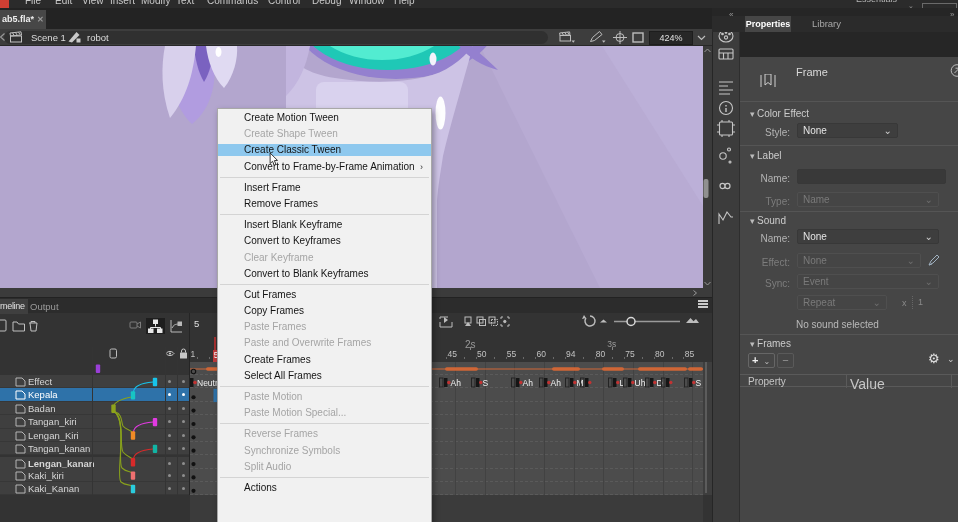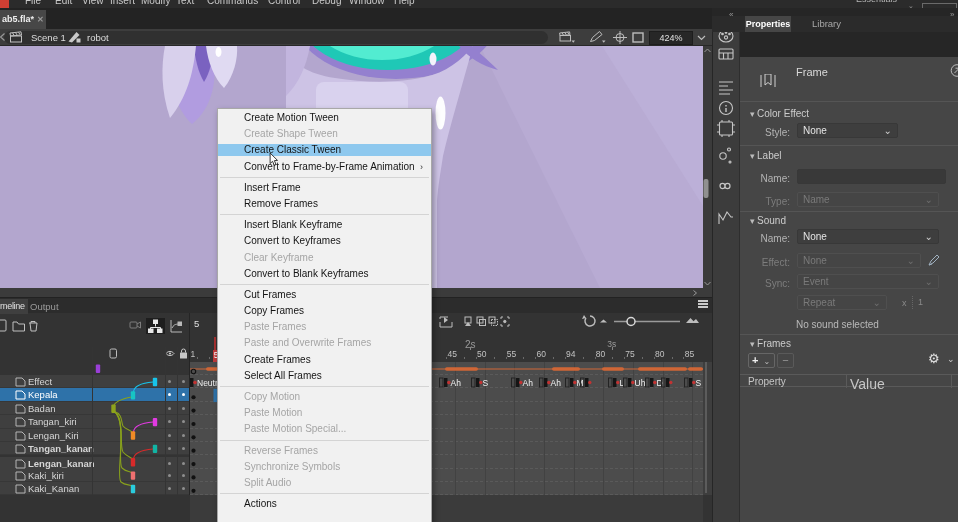--- a/index.html
+++ b/index.html
@@ -223,21 +223,21 @@
         <span class="dot" style="left:181.5px"></span>
       </div>
       <div class="lrow" style="top: 66.85px;">
         <svg style="position:absolute;left:15px;top:2px" width="11" height="10" viewBox="0 0 11 10">
       <path d="M1 1 h6 l3 3 v5 h-9 z" fill="none" stroke="#b5b5b5"></path>
     </svg>
         <span class="nm">Lengan_Kiri</span>
     <span class="dot" style="left:168px"></span>
         <span class="dot" style="left:181.5px"></span>
       </div>
-      <div class="lrow" style="top: 80.22px; font-weight: bold;">
+      <div class="lrow" style="top: 80.22px;">
         <svg style="position:absolute;left:15px;top:2px" width="11" height="10" viewBox="0 0 11 10">
       <path d="M1 1 h6 l3 3 v5 h-9 z" fill="none" stroke="#b5b5b5"></path>
     </svg>
         <span class="nm">Tangan_kanan</span>
     <span class="dot" style="left:168px"></span>
         <span class="dot" style="left:181.5px"></span>
       </div>
       <div class="lrow" style="top: 95px; font-weight: bold;">
         <svg style="position:absolute;left:15px;top:2px" width="11" height="10" viewBox="0 0 11 10">
       <path d="M1 1 h6 l3 3 v5 h-9 z" fill="none" stroke="#b5b5b5"></path>
@@ -557,21 +557,20 @@
   <div class="mi dis">Clear Keyframe</div>
   <div class="mi">Convert to Blank Keyframes</div>
   <div class="msep"></div>
   <div class="mi">Cut Frames</div>
   <div class="mi">Copy Frames</div>
   <div class="mi dis">Paste Frames</div>
   <div class="mi dis">Paste and Overwrite Frames</div>
   <div class="mi">Create Frames</div>
   <div class="mi">Select All Frames</div>
   <div class="msep"></div>
-  <div class="mi dis">Copy Motion</div>
   <div class="mi dis">Paste Motion</div>
   <div class="mi dis">Paste Motion Special...</div>
   <div class="msep"></div>
   <div class="mi dis">Reverse Frames</div>
   <div class="mi dis">Synchronize Symbols</div>
   <div class="mi dis">Split Audio</div>
   <div class="msep"></div>
   <div class="mi">Actions</div>
 </div>
 

